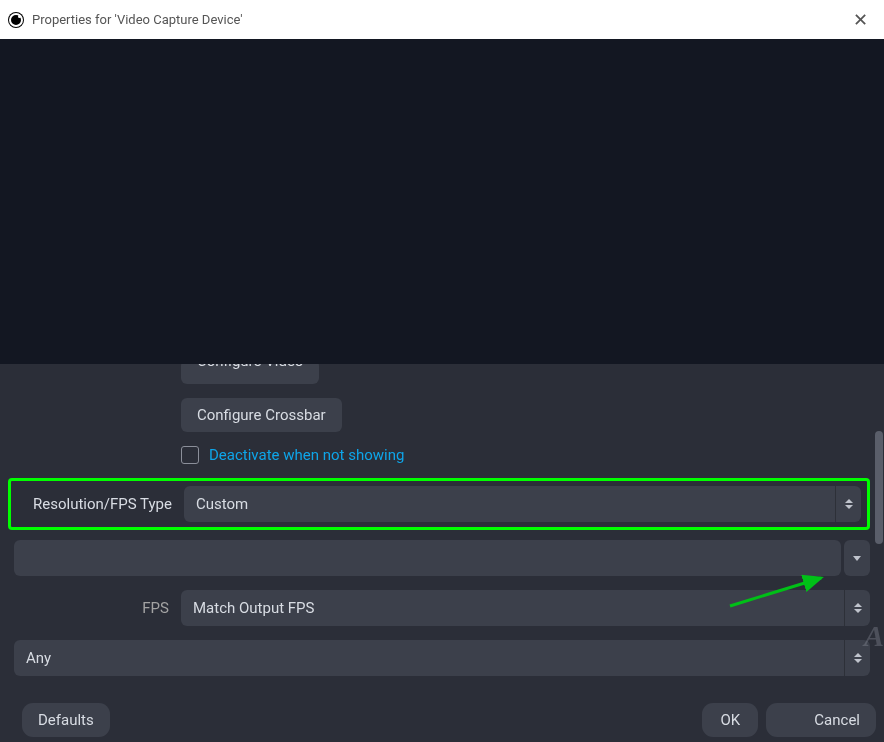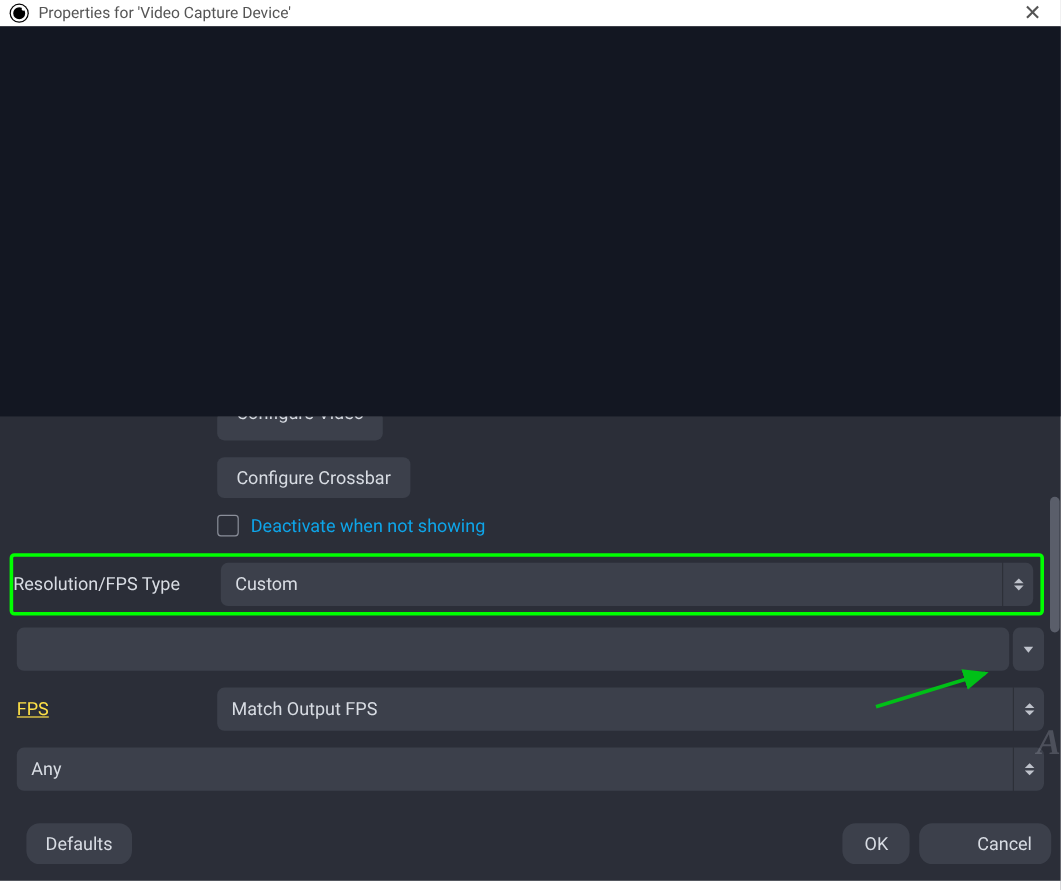--- a/index.html
+++ b/index.html
@@ -5,21 +5,21 @@
     * { box-sizing: border-box; margin: 0; padding: 0; }
     body {
       font-family: -apple-system, BlinkMacSystemFont, "Segoe UI", Roboto, sans-serif;
       background: #fff;
       width: 884px;
       height: 742px;
       overflow: hidden;
       font-size: 15px;
     }
     .titlebar {
-      height: 22px;
+      height: 39px;
       background: #fff;
       display: flex;
       align-items: center;
       padding: 0 8px;
       color: #555;
       font-size: 13px;
     }
     .obs-icon {
       width: 16px;
       height: 16px;
@@ -127,25 +127,26 @@
     }
     .field-row.highlighted {
       border: 3px solid #00ff00;
       border-radius: 4px;
       padding: 5px 6px 5px 0;
       margin-left: -6px;
       margin-bottom: 10px;
     }
     .field-label {
       width: 167px;
+      text-align: right;
       padding-right: 12px;
       color: #d8dce3;
       font-size: 15px;
     }
-    .field-label.red { color: #fde047; text-decoration: underline; }
+    .field-label.red { color: #a3a3a3; }
     .field-label.highlighted-label { width: 173px; }
     .select {
       flex: 1;
       background: #3c404b;
       color: #d8dce3;
       border: none;
       border-radius: 6px;
       height: 36px;
       display: flex;
       align-items: center;

